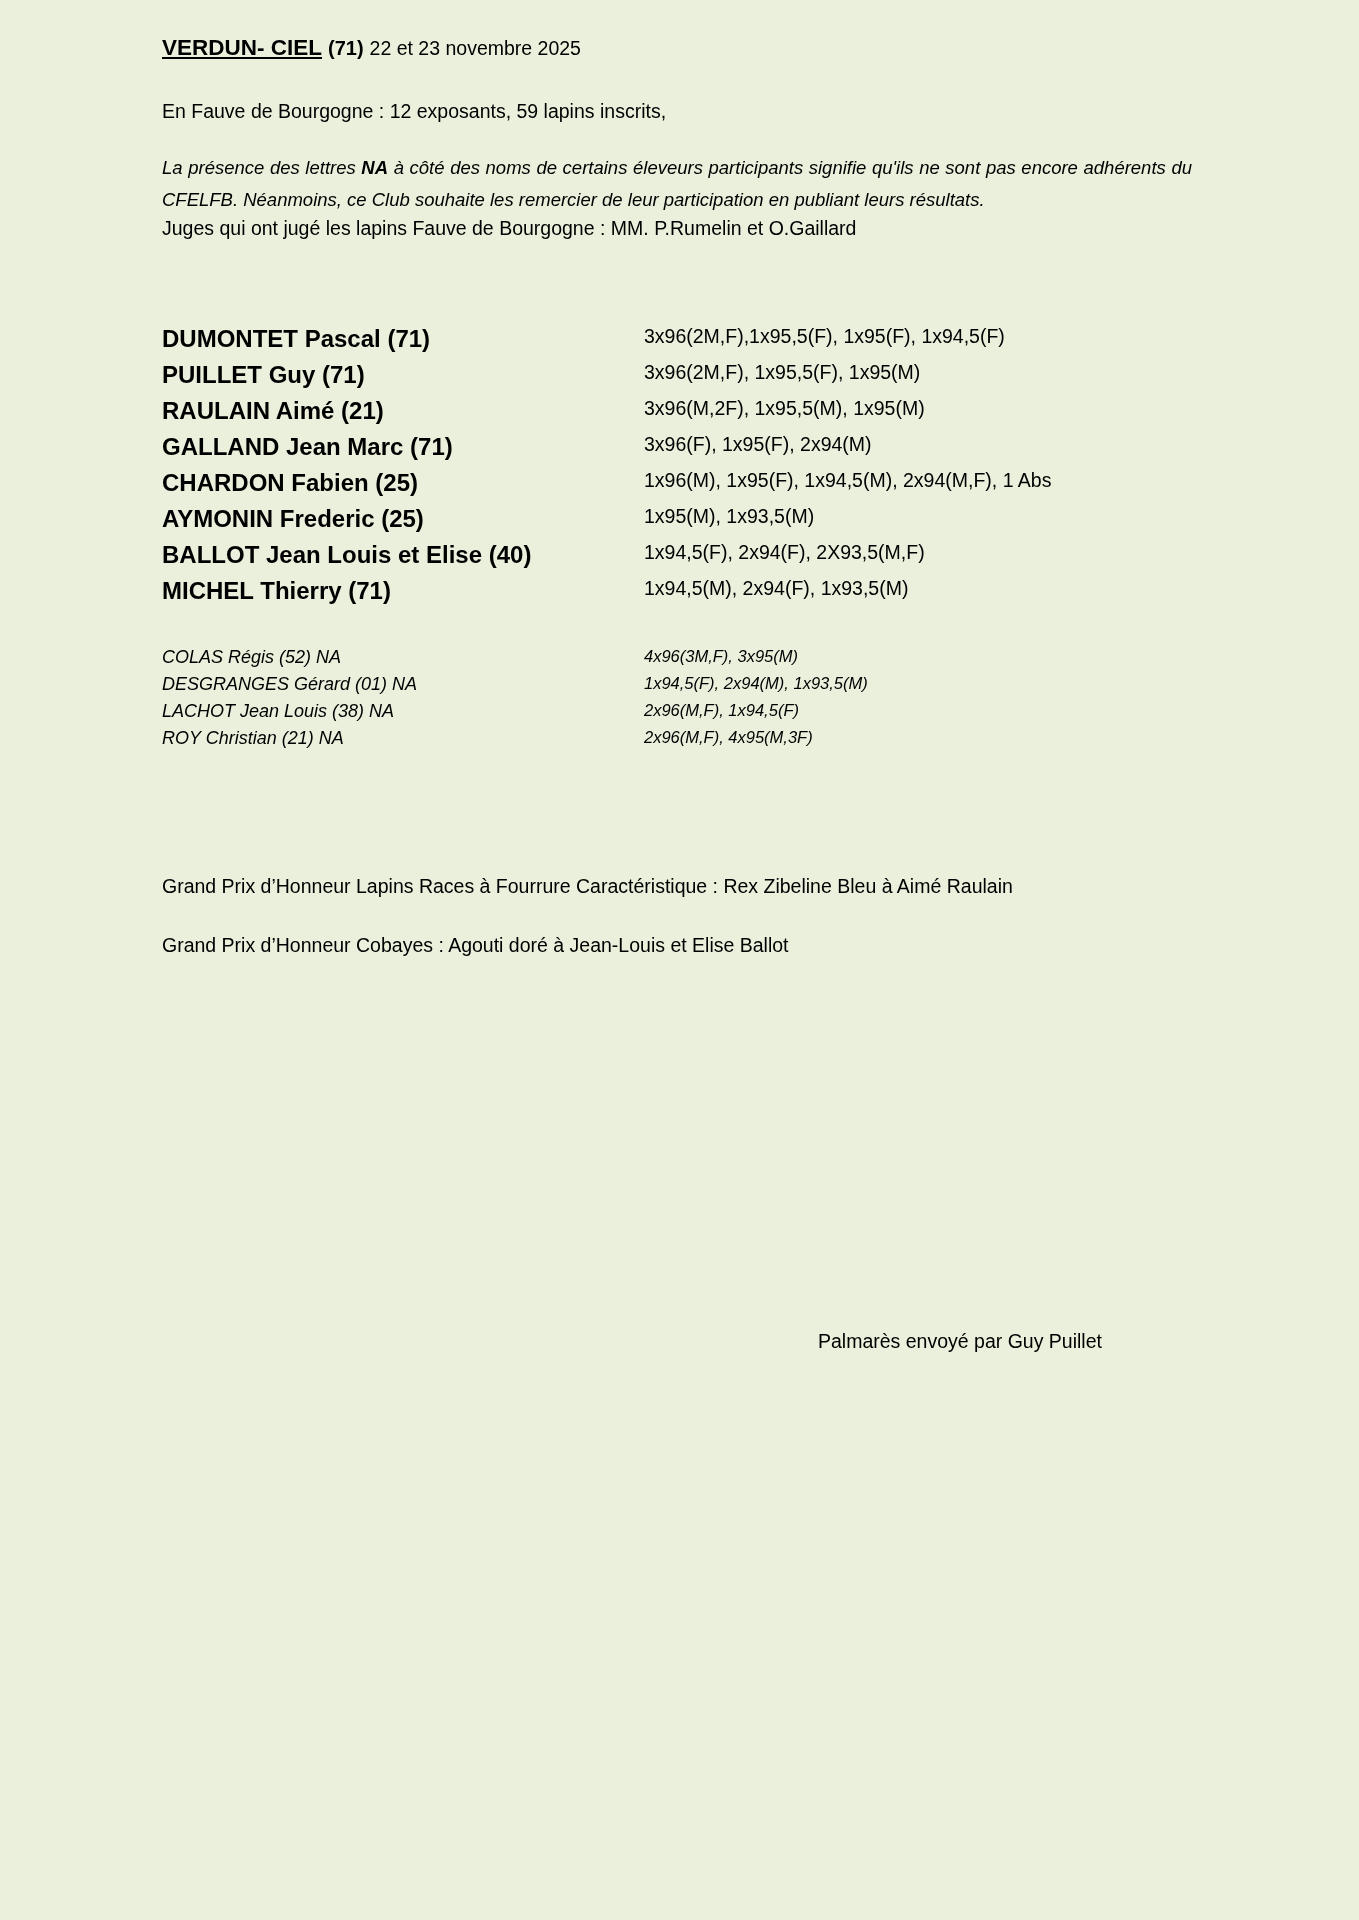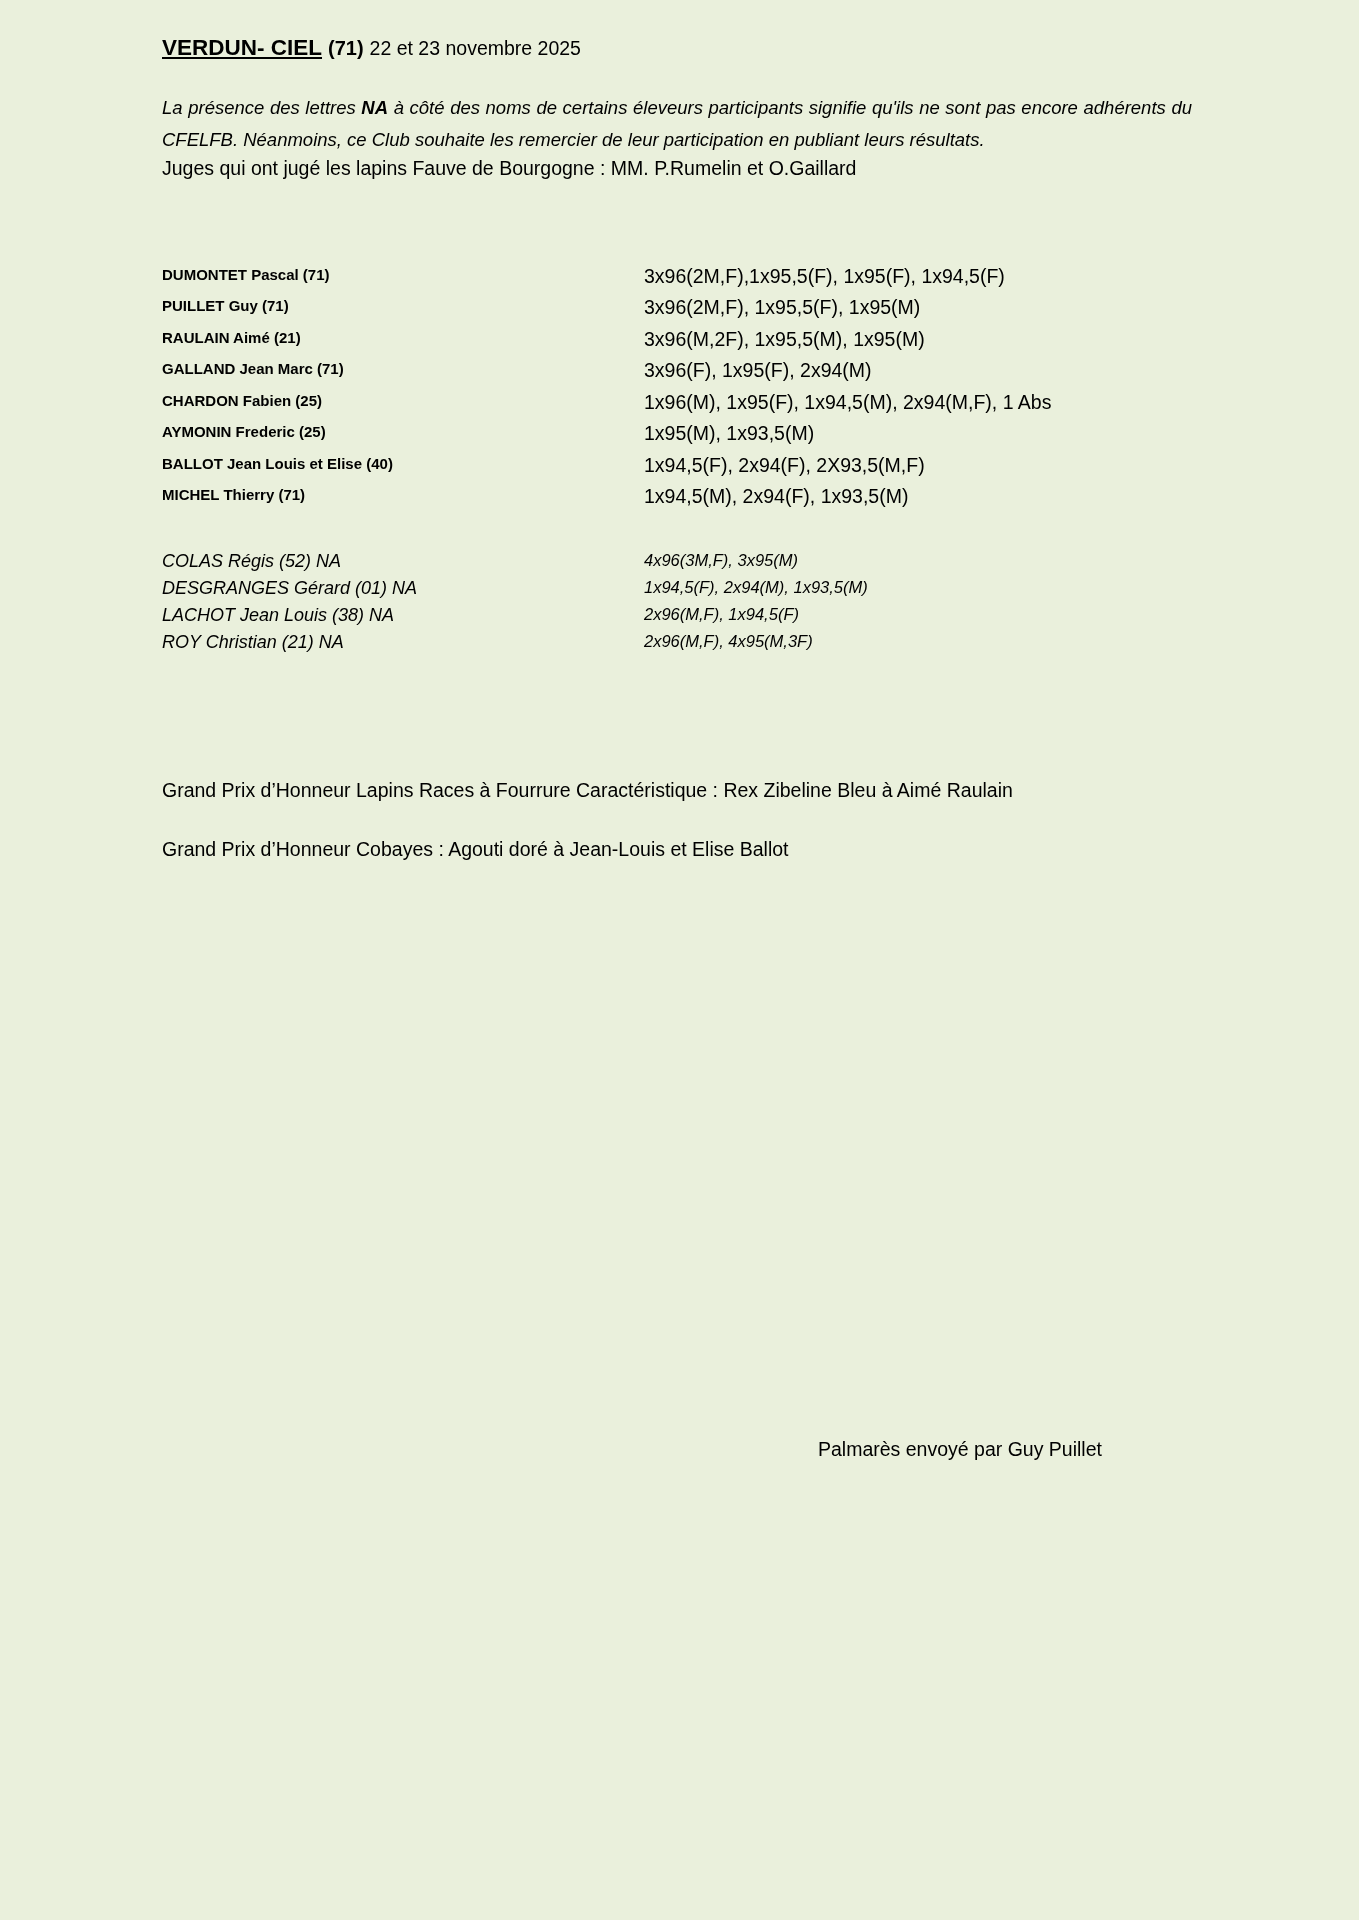--- a/index.html
+++ b/index.html
@@ -79,21 +79,21 @@
   }
   .res-row {
     display: flex;
     line-height: 1.0;
     margin-bottom: 12px;
   }
   .res-name {
     width: 482px;
     flex: 0 0 482px;
     font-weight: bold;
-    font-size: 15px;
+    font-size: 24px;
   }
   .res-score {
     font-size: 19.5px;
   }
 
   
   .na-list {
     margin-top: 45px;
   }
   .na-row {
@@ -119,34 +119,35 @@
   .gp-line {
     font-size: 19.5px;
     font-weight: normal;
     margin-bottom: 36px;
   }
 
   
   .footer {
     position: absolute;
     left: 818px;
-    top: 1438px;
+    top: 1330px;
     font-size: 19.5px;
   }
 </style>
 </head>
 <body>
 
 <div class="page">
   <div class="content">
 
     <div class="title-line">
       <span class="title-main">VERDUN- CIEL</span><span> </span><span class="title-dept">(71)</span><span> </span><span class="title-dates">22 et 23 novembre 2025</span>
     </div>
 
+    <div class="intro">En Fauve de Bourgogne : 12 exposants, 59 lapins inscrits,</div>
 
     <div class="note">
       <span>La présence des lettres </span><b>NA</b><span> à côté des noms de certains éleveurs participants signifie qu'ils ne sont pas encore adhérents du CFELFB. Néanmoins, ce Club souhaite les remercier de leur participation en publiant leurs résultats.</span>
     </div>
 
     <div class="judges">Juges qui ont jugé les lapins Fauve de Bourgogne : MM. P.Rumelin et O.Gaillard</div>
 
     <div class="results">
       <div class="res-row">
         <div class="res-name">DUMONTET Pascal (71)</div>

